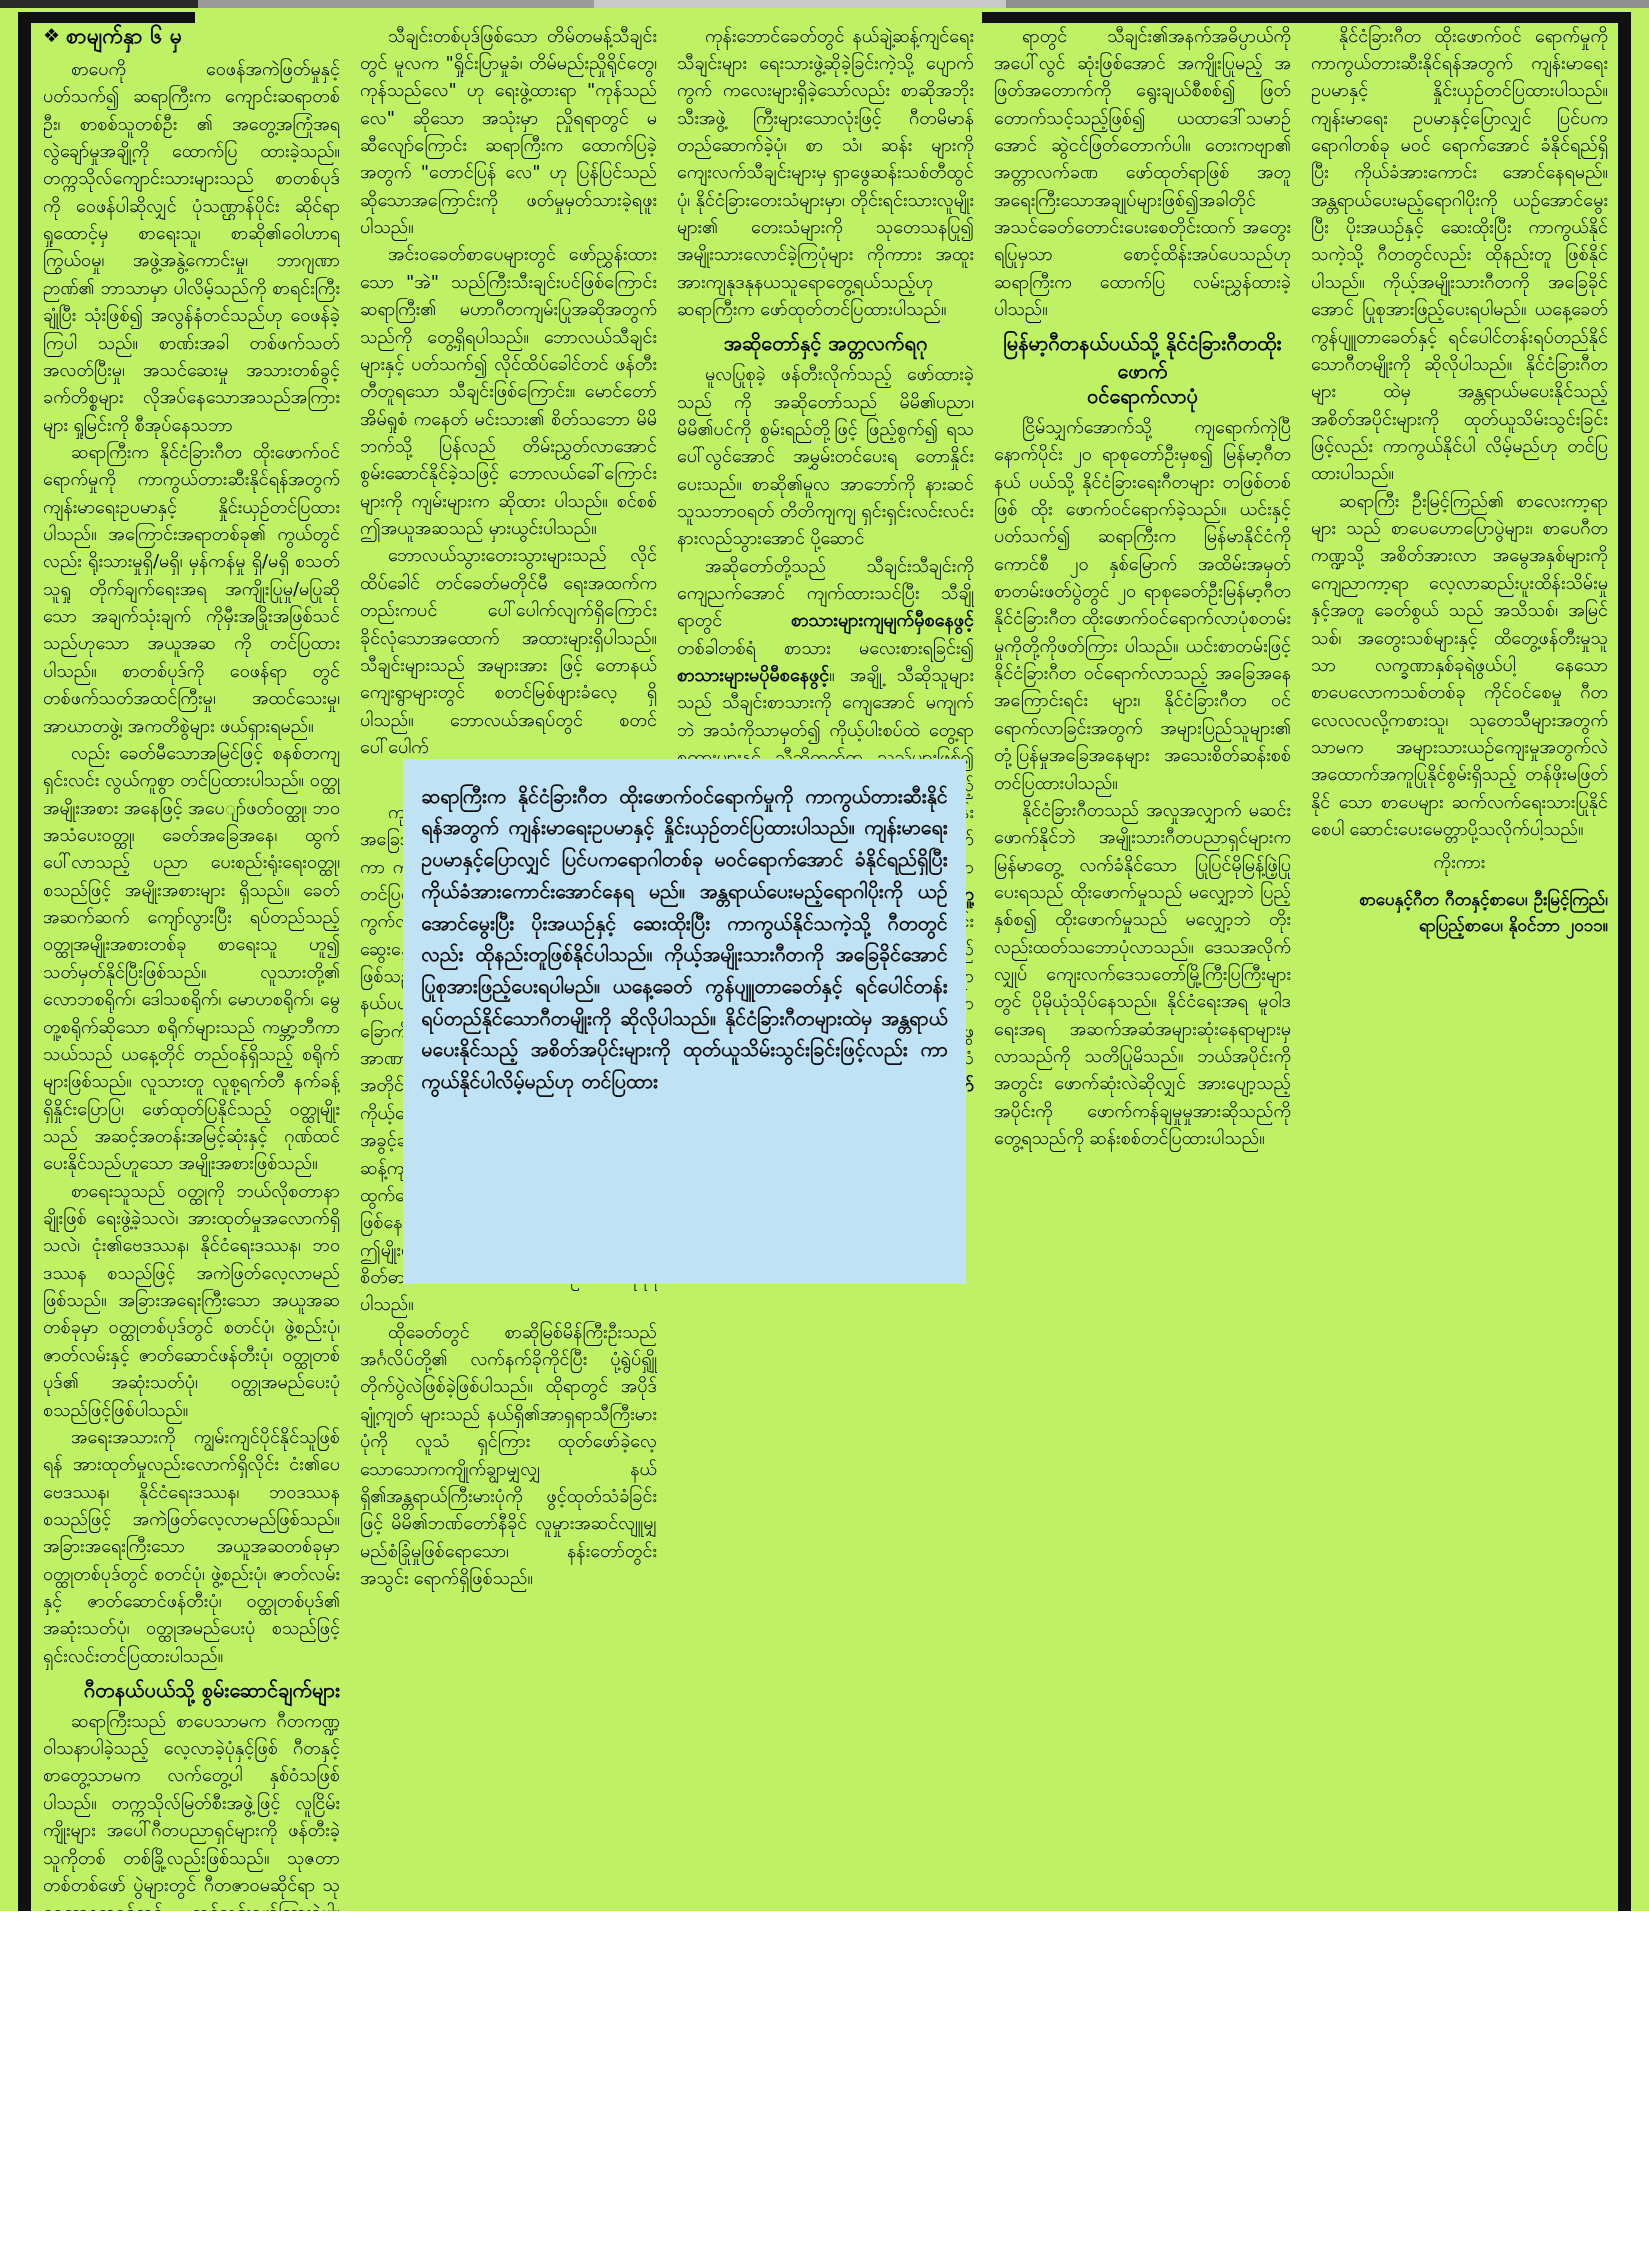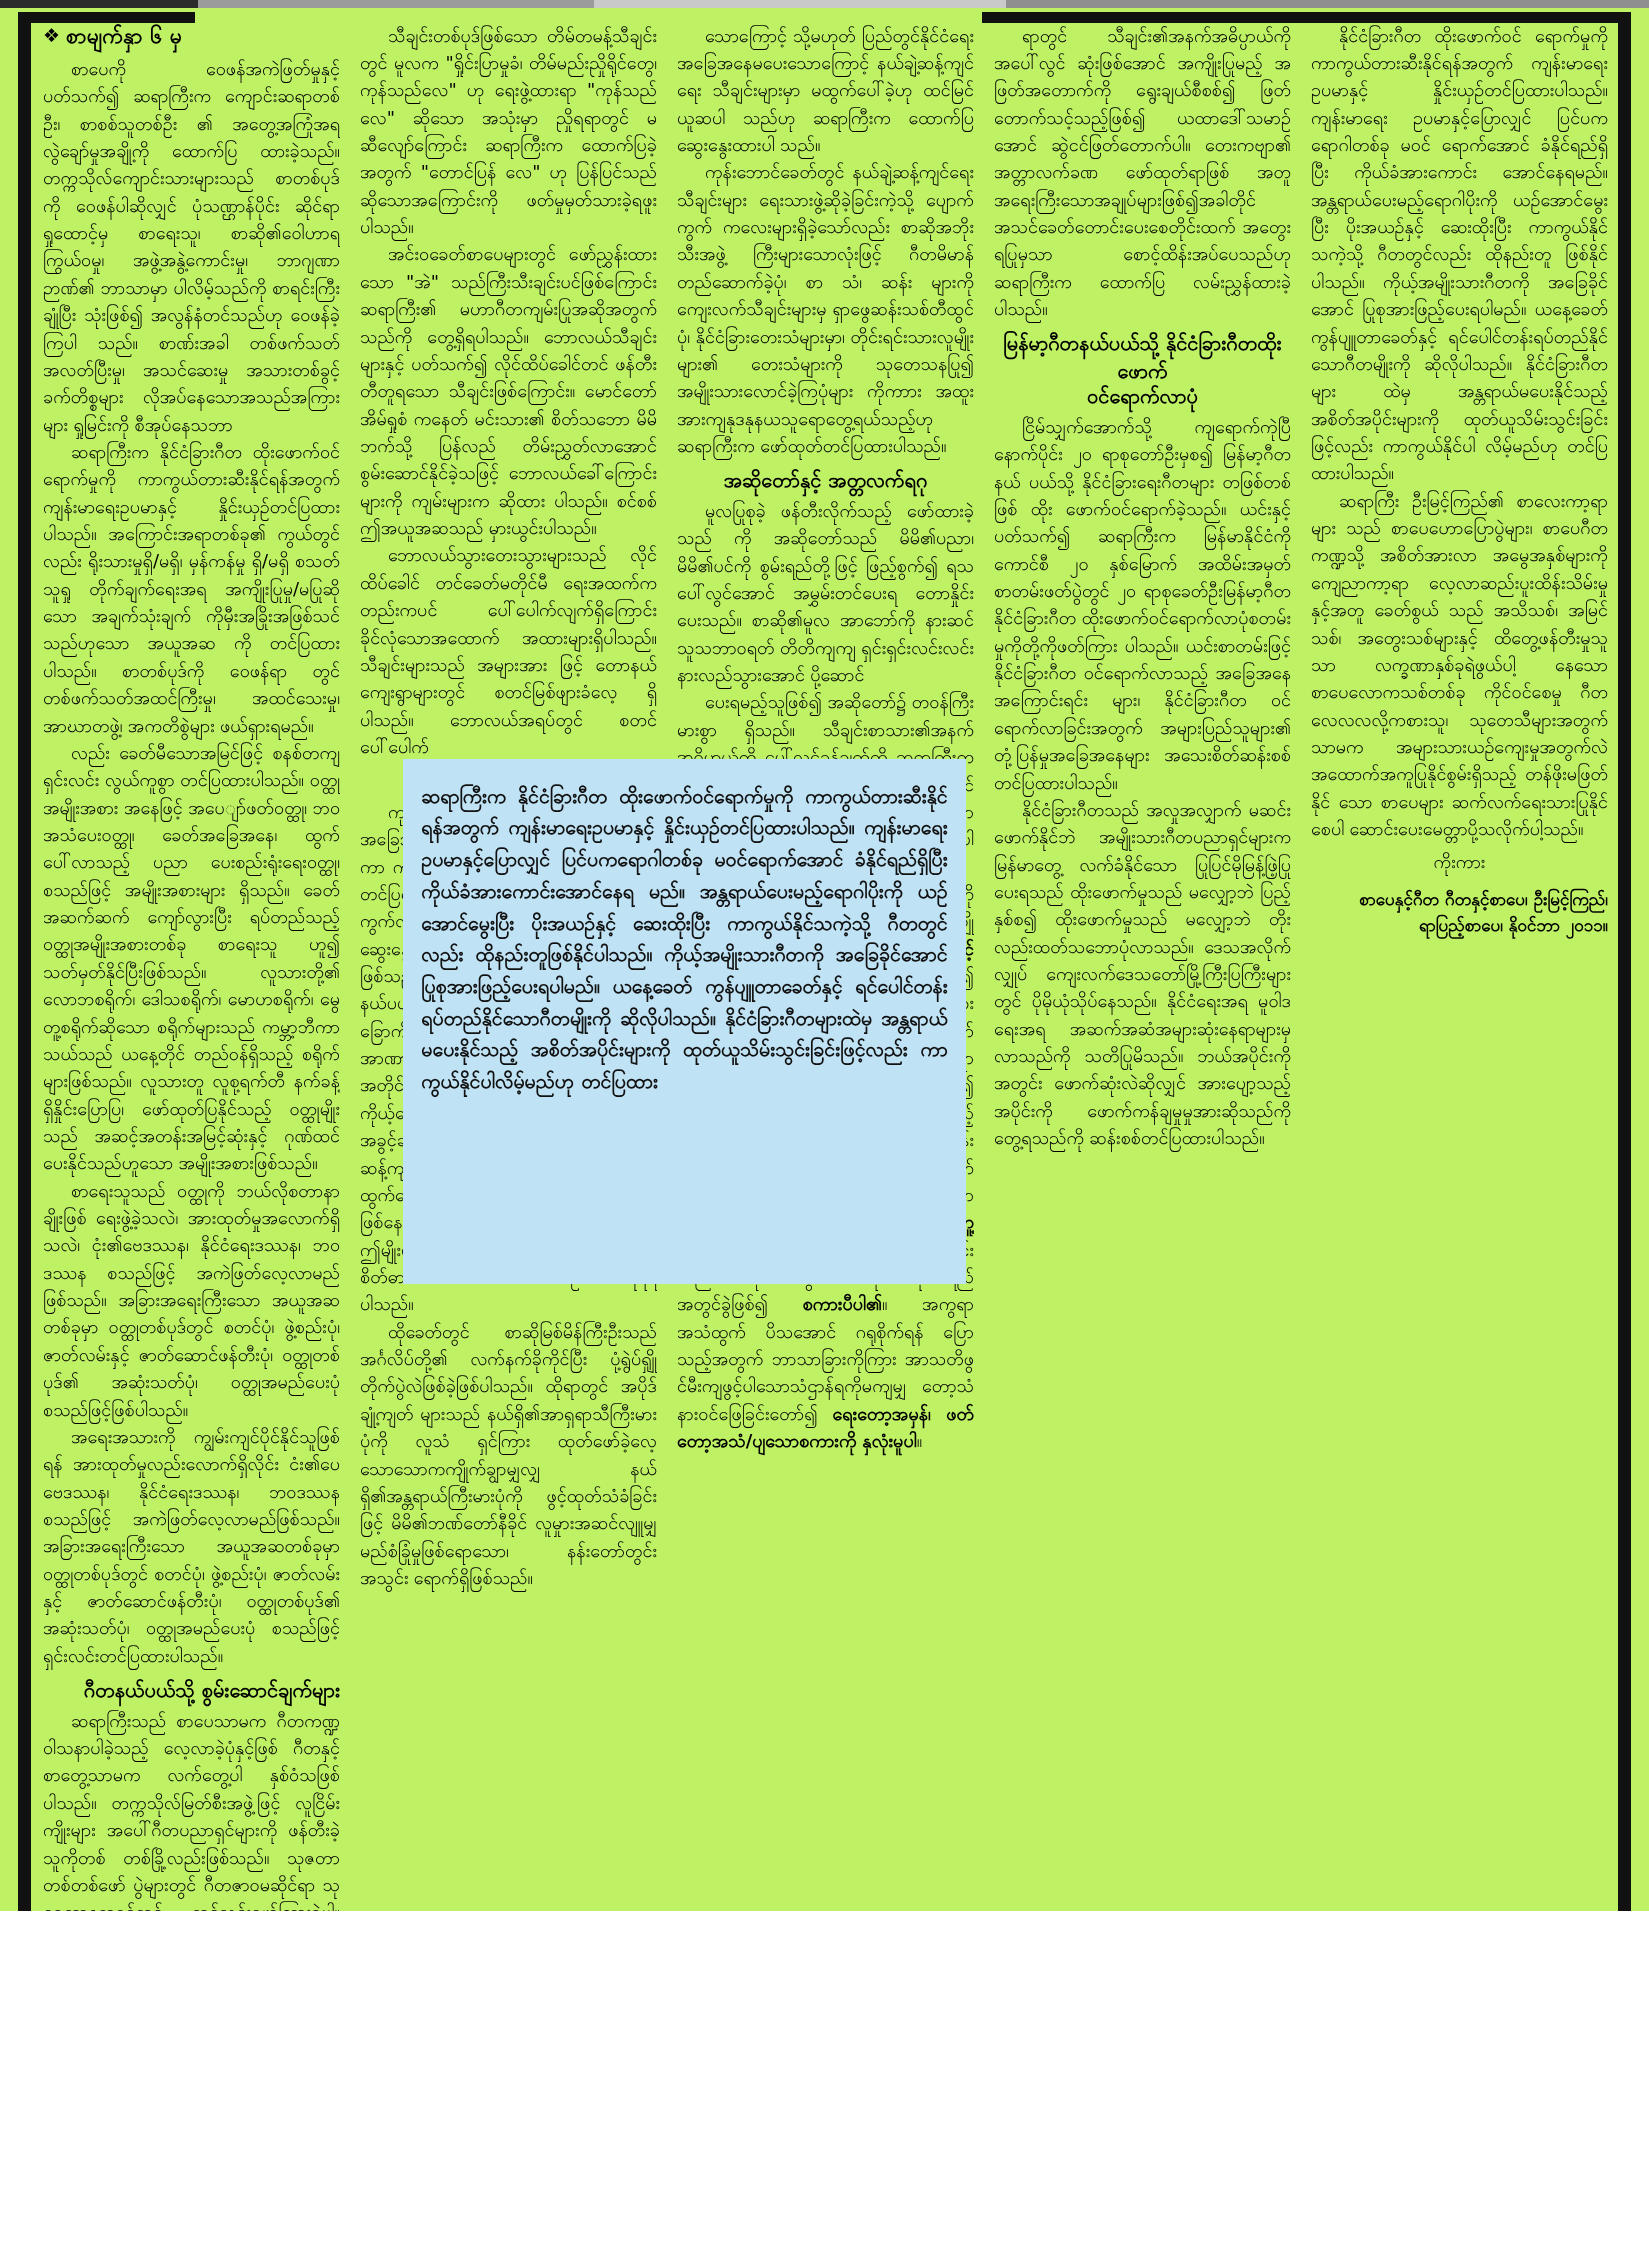--- a/index.html
+++ b/index.html
@@ -172,25 +172,23 @@
     <div class="col">
       <p class="body indent">သီချင်းတစ်ပုဒ်ဖြစ်သော တိမ်တမန့်သီချင်းတွင် မူလက "ရှိုင်းပြာမှုခံ၊ တိမ်မည်းညှိုရိုင်တွေ၊ ကုန်သည်လေ" ဟု ရေးဖွဲ့ထားရာ "ကုန်သည်လေ" ဆိုသော အသုံးမှာ ညှိုရရာတွင် မဆီလျော်ကြောင်း ဆရာကြီးက ထောက်ပြခဲ့အတွက် "တောင်ပြန် လေ" ဟု ပြန်ပြင်သည်ဆိုသောအကြောင်းကို ဖတ်မှုမှတ်သားခဲ့ရဖူးပါသည်။</p>
       <p class="body indent">အင်းဝခေတ်စာပေများတွင် ဖော်ညွှန်းထားသော "အဲ" သည်ကြီးသီးချင်းပင်ဖြစ်ကြောင်း ဆရာကြီး၏ မဟာဂီတကျမ်းပြုအဆိုအတွက် သည်ကို တွေ့ရှိရပါသည်။ ဘောလယ်သီချင်းများနှင့် ပတ်သက်၍ လိုင်ထိပ်ခေါင်တင် ဖန်တီးတီတူရသော သီချင်းဖြစ်ကြောင်း။ မောင်တော်အိမ်ရှုစံ ကနေတ် မင်းသား၏ စိတ်သဘော မိမိဘက်သို့ ပြန်လည် တိမ်းညွှတ်လာအောင် စွမ်းဆောင်နိုင်ခဲ့သဖြင့် ဘောလယ်ခေါ်ကြောင်းများကို ကျမ်းများက ဆိုထား ပါသည်။ စင်စစ် ဤအယူအဆသည် မှားယွင်းပါသည်။</p>
       <p class="body indent">ဘောလယ်သွားတေးသွားများသည် လိုင်ထိပ်ခေါင် တင်ခေတ်မတိုင်မီ ရေးအထက်ကတည်းကပင် ပေါ်ပေါက်လျက်ရှိကြောင်း ခိုင်လုံသောအထောက် အထားများရှိပါသည်။ သီချင်းများသည် အများအား ဖြင့် တောနယ်ကျေးရွာများတွင် စတင်မြစ်ဖျားခံလေ့ ရှိပါသည်။ ဘောလယ်အရပ်တွင် စတင်ပေါ်ပေါက်</p>
       <h2 class="section">ကုန်းဘောင်ခေတ်မဟာဂီတ</h2>
       <p class="body indent">ကုန်းဘောင်ခေတ်၏ မဟာဂီတအခြေအနေကို ကုန်းဘောင်ခေတ်မဟာဂီတကာ ကဏ္ဍ ဆန့်စစ် တင်ပြထားပါသည်။ ထိုသို့တင်ပြရာတွင် ကုန်း ဘောင်ခေတ်၌ တွေ့ရှိသော ကွက်လပ်တစ်ခု အကြောင်းကို ထောက်ပြဆွေးနွေးထားသည်မှာ မှတ်သားဖွယ်ရာပင်ဖြစ်သည်။ ကုန်းဘောင်ခေတ် သည် မြန်မာ့ဂီတနယ်ပယ်တွင် မကြုံဖူးအောင် နယ်ရှိ ၏ မြစ်ခြောက်မှုကို ခံခဲ့ရပါသည်။ ဤချုပ်အခါ အာဏာနှင့် လွတ်လပ်စွဲဆုံးပါးသည်အထိ အတိုင်ကြံ ကြံချိုး၊ ကျော်ခံခဲ့ရပါသည်။ ထိုသို့ ကိုယ့်မြေ၊ ကိုယ့်မြစ်ခိုင်ငံ ကိုယ့်လူ့ထက်လပ်မှု အခွင့်ဆရေး အခြေခိုင်ထိပါထိပ်ခံလျှက် ရှုံးမှု၊ ဆန့်ကျင်ရေး တေးဂီတများ တစ်ဖုံဝဲလေမှ ထွက်ပေါ်လာခြင်း မရှိသည်မှာ အံ့သြဖွယ်ရာဖြစ်နေပါသည်။ ကျွန်တော်တို့ ၏ ဂီတအဆိုများ ဤမျိုးမျှစ်ဒိစ်ခတ်၊ နယ်ချွဲ့ ဆန့်ကျင်ရေးစိတ်ဓာတ် ခေါင်းပါးပါလေလာ စဉ်းစား ရေရရဲပါသည်။</p>
       <p class="body indent">ထိုခေတ်တွင် စာဆိုမြစ်မိန်ကြီးဦးသည် အင်္ဂလိပ်တို့၏ လက်နက်ခိုကိုင်ပြီး ပုံ့ရွဲပ်ရျှို့ တိုက်ပွဲလဲဖြစ်ခဲ့ဖြစ်ပါသည်။ ထိုရာတွင် အပိုဒ်ချုံ့ကျတ် များသည် နယ်ရှိ၏အာရှရာသီကြီးမားပုံကို လူသံ ရှင်ကြား ထုတ်ဖော်ခဲ့လေ့သောသောကကျိုက်ချွာမျှလျှ နယ်ရှိ၏အန္တရာယ်ကြီးမားပုံကို ဖွင့်ထုတ်သံခံခြင်း ဖြင့် မိမိ၏ဘဏ်တော်နီခိုင် လူမှုားအဆင်လျူမျှ မည်စံခြုံမှုဖြစ်ရောသော၊ နန်းတော်တွင်း အသွင်း ရောက်ရှိဖြစ်သည်။</p>
     </div>
 
     <div class="col">
-      <p class="body indent">သောကြောင့် သို့မဟုတ် ပြည်တွင်နိုင်ငံရေး အခြေအနေမပေးသောကြောင့် နယ်ချဲ့ဆန့်ကျင်ရေး သီချင်းများမှာ မထွက်ပေါ်ခဲ့ဟု ထင်မြင်ယူဆပါ သည်ဟု ဆရာကြီးက ထောက်ပြဆွေးနွေးထားပါ သည်။</p>
       <p class="body indent">ကုန်းဘောင်ခေတ်တွင် နယ်ချဲ့ဆန့်ကျင်ရေး သီချင်းများ ရေးသားဖွဲ့ဆိုခဲ့ခြင်းကဲ့သို့ ပျောက်ကွက် ကလေးများရှိခဲ့သော်လည်း စာဆိုအဘိုးသီးအဖွဲ့ ကြီးများသောလုံးဖြင့် ဂီတမိမာန်တည်ဆောက်ခဲ့ပုံ၊ စာ သံ၊ ဆန်း များကို ကျေးလက်သီချင်းများမှ ရှာဖွေဆန်းသစ်တီထွင်ပုံ၊ နိုင်ငံခြားတေးသံများမှာ၊ တိုင်းရင်းသားလူမျိုးများ၏ တေးသံများကို သုတေသနပြု၍ အမျိုးသားလောင်ခဲ့ကြပုံများ ကိုကာား အထူးအားကျနုဒနုနယသူရောတွေ့ရယ်သည့်ဟု ဆရာကြီးက ဖော်ထုတ်တင်ပြထားပါသည်။</p>
       <h2 class="section">အဆိုတော်နှင့် အတ္တလက်ရဂု</h2>
       <p class="body indent">မူလပြုစုခဲ့ ဖန်တီးလိုက်သည့် ဖော်ထားခဲ့သည် ကို အဆိုတော်သည် မိမိ၏ပညာ၊ မိမိ၏ပင်ကို စွမ်းရည်တို့ဖြင့် ဖြည့်စွက်၍ ရသပေါ်လွင်အောင် အမွှမ်းတင်ပေးရ တောနှိုင်းပေးသည်။ စာဆို၏မူလ အာဘော်ကို နားဆင်သူသဘာဝရတ် တိတိကျကျ ရှင်းရှင်းလင်းလင်း နားလည်သွားအောင် ပို့ဆောင်</p>
-      <p class="body indent">ပေးရမည့်သူဖြစ်၍ အဆိုတော်၌ တဝန်ကြီးမားစွာ ရှိသည်။ သီချင်းစာသား၏အနက်အဓိပ္ပာယ်ကို ပေါ်လွင်ခွန်ချက်ကို ဆရာကြီးက အဆိုတော်နှင့် အတ္တလက်ရဂုတစ်ဝမ်းတွင် တင်ပြထားသည်မှာ တေးဂီတကျေလာလိုက်စားသူများအဖို့ မှတ်သား နည်းယူဖွယ်ပါပါသည်။</p>
       <p class="body indent">အဆိုတော်တို့သည် သီချင်းသီချင်းကို ကျေညက်အောင် ကျက်ထားသင်ပြီး သီချိုရာတွင် <b>စာသားများကျမျက်မှီစနေဖွင့်</b> တစ်ခါတစ်ရံ စာသား မလေးစားရခြင်း၍ <b>စာသားများမပိုမီစနေဖွင့်</b>။ အချို့ သီဆိုသူများသည် သီချင်းစာသားကို ကျေအောင် မကျက်ဘဲ အသံကိုသာမှတ်၍ ကိုယ့်ပါးစပ်ထဲ တွေ့ရာစကားများနှင့် သီဆိုတတ်ရာ သည်များဖြစ်၍ ရသက ပျက်စီးစေသည့် ကိုယ့်စကားများ ထည့်မဆို<b>ပါနှင့်</b>၊ သီဆိုစရာရှိ မူဝဇာလုံးသည် သုံးနှုန်းဖြစ်ရမည်၊ သံလတ်ဖြစ်လျှင် သံလတ်၊ သံပြတ်ဖြစ်လျှင် သံပြတ်၊ သီလေး ပိဘိုသဘာ ရွတ်ဖတ်သီဆိုခြင်းကို ထောင့်ကျိုးသည့် <b>အတူ့ရာများ ကို ထောင့်ကျိုးပါ၏</b>။ စကားပီခြင်းသည် အဆိုတော်တွက် အလိုအပ်ဆုံးအရည်အတွင်ခွဲဖြစ်၍ <b>စကားပီပါ၏</b>။ အကွရာအသံထွက် ပိသအောင် ဂရုစိုက်ရန် ပြောသည့်အတွက် ဘာသာခြားကိုကြား အာသတိဖွင်မီးကျဖွင့်ပါသောသံဌာန်ရကိုမကျမျှ တော့သံ နားဝင်ဖြေခြင်းတော်၍ <b>ရေးတော့အမှန်၊ ဖတ်တော့အသံ/ပျသောစကားကို နှလုံးမူပါ</b>။</p>
     </div>
 
     <div class="col">
       <p class="body indent">ရာတွင် သီချင်း၏အနက်အဓိပ္ပာယ်ကို အပေါ်လွင် ဆုံးဖြစ်အောင် အကျိုးပြုမည့် အဖြတ်အတောက်ကို ရွေးချယ်စီစစ်၍ ဖြတ်တောက်သင့်သည့်ဖြစ်၍ ယထာဒေါ်သမာဉ်အောင် ဆွဲငင်ဖြတ်တောက်ပါ။ တေးကဗျာ၏ အတ္တာလက်ခဏ ဖော်ထုတ်ရာဖြစ် အတူအရေးကြီးသောအချုပ်များဖြစ်၍အခါတိုင် အသင်ခေတ်တောင်းပေးစေတိုင်းထက် အတွေးရပြုမှသာ စောင့်ထိန်းအပ်ပေသည်ဟု ဆရာကြီးက ထောက်ပြ လမ်းညွှန်ထားခဲ့ပါသည်။</p>
       <h2 class="section">မြန်မာ့ဂီတနယ်ပယ်သို့ နိုင်ငံခြားဂီတထိုးဖောက်</h2>
       <h2 class="section" style="margin-top:-5px;">ဝင်ရောက်လာပုံ</h2>
       <p class="body indent">ငြိမ်သျှက်အောက်သို့ ကျရောက်ကုဲပြီ နောက်ပိုင်း ၂၀ ရာစုတော်ဦးမှစ၍ မြန်မာ့ဂီတနယ် ပယ်သို့ နိုင်ငံခြားရေးဂီတများ တဖြစ်တစ်ဖြစ် ထိုး ဖောက်ဝင်ရောက်ခဲ့သည်။ ယင်းနှင့်ပတ်သက်၍ ဆရာကြီးက မြန်မာနိုင်ငံကိုကောင်စီ ၂၀ နှစ်မြောက် အထိမ်းအမှတ် စာတမ်းဖတ်ပွဲတွင် ၂၀ ရာစုခေတ်ဦးမြန်မာ့ဂီတ နိုင်ငံခြားဂီတ ထိုးဖောက်ဝင်ရောက်လာပုံစတမ်းမှုကိုတို့ကိုဖတ်ကြား ပါသည်။ ယင်းစာတမ်းဖြင့် နိုင်ငံခြားဂီတ ဝင်ရောက်လာသည့် အခြေအနေအကြောင်းရင်း များ၊ နိုင်ငံခြားဂီတ ဝင်ရောက်လာခြင်းအတွက် အများပြည်သူများ၏ တုံ့ပြန်မှုအခြေအနေများ အသေးစိတ်ဆန်းစစ်တင်ပြထားပါသည်။</p>
       <p class="body indent">နိုင်ငံခြားဂီတသည် အလှုအလျှာက် မဆင်း ဖောက်နိုင်ဘဲ အမျိုးသားဂီတပညာရှင်များက မြန်မာတွေ့ လက်ခံနိုင်သော ပြုပြင်မိုမြန့်ဖြဲ့ပြု ပေးရသည် ထိုးဖောက်မှုသည် မလျှော့ဘဲ ပြည့်နှစ်စ၍ ထိုးဖောက်မှုသည် မလျှော့ဘဲ တိုးလည်းထတ်သဘောပုံလာသည်။ ဒေသအလိုက် လျှုပ် ကျေးလက်ဒေသတော်မြို့ကြီးပြကြီးများ တွင် ပိုမိုယုံသိုပ်နေသည်။ နိုင်ငံရေးအရ မူဝါဒ ရေးအရ အဆက်အဆံအများဆုံးနေရာများမှ လာသည်ကို သတိပြုမိသည်။ ဘယ်အပိုင်းကို အတွင်း ဖောက်ဆုံးလဲဆိုလျှင် အားပျော့သည့်အပိုင်းကို ဖောက်ကန်ချမှုမှုအားဆိုသည်ကို တွေ့ရသည်ကို ဆန်းစစ်တင်ပြထားပါသည်။</p>
     </div>

